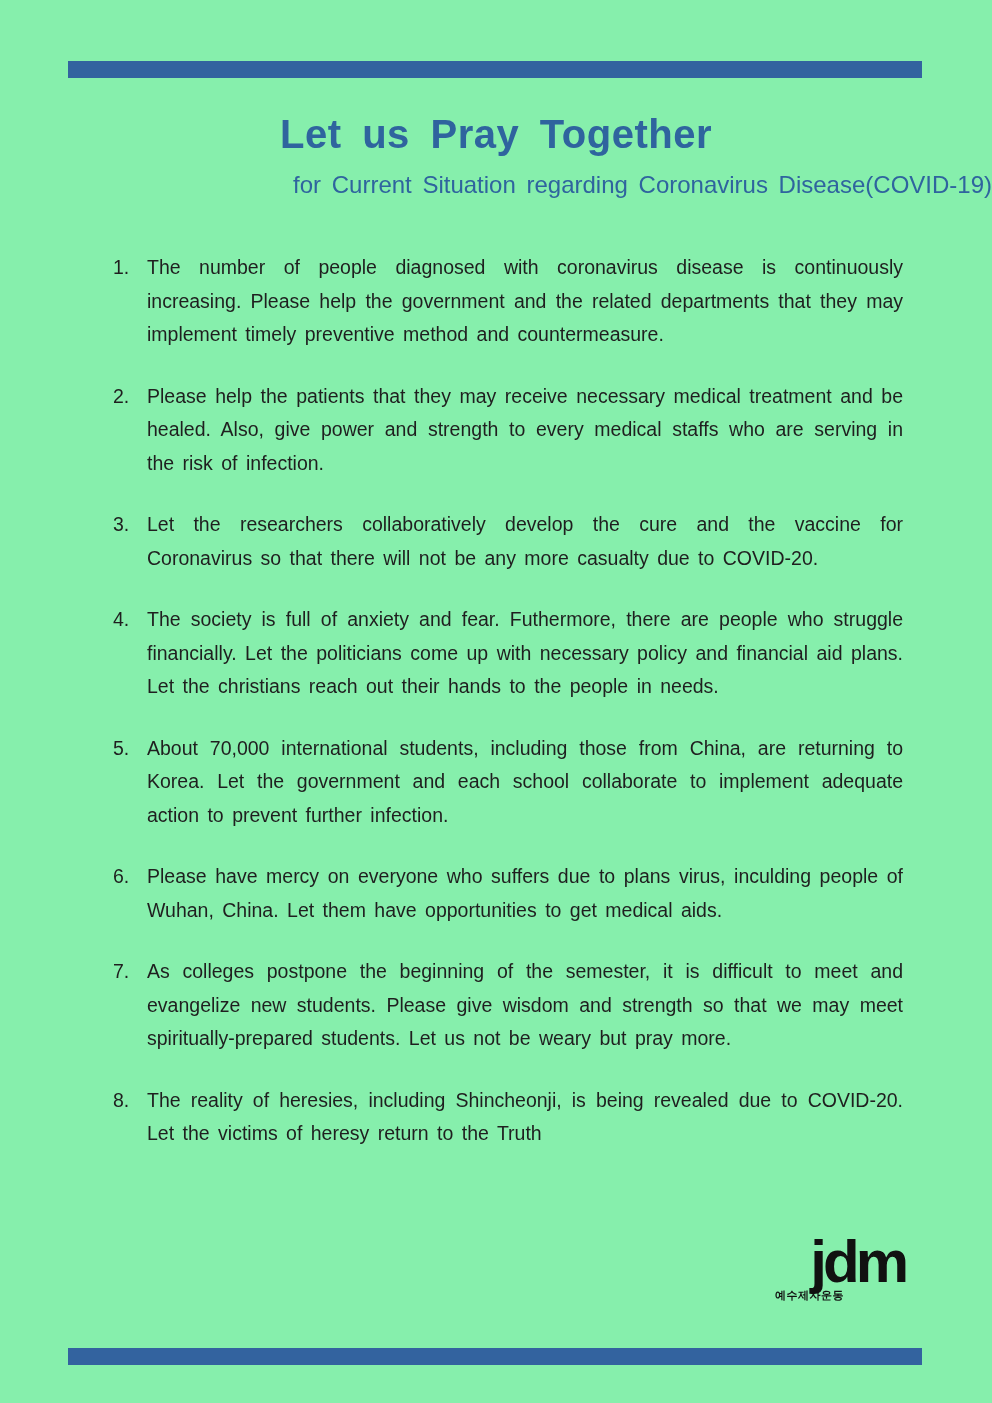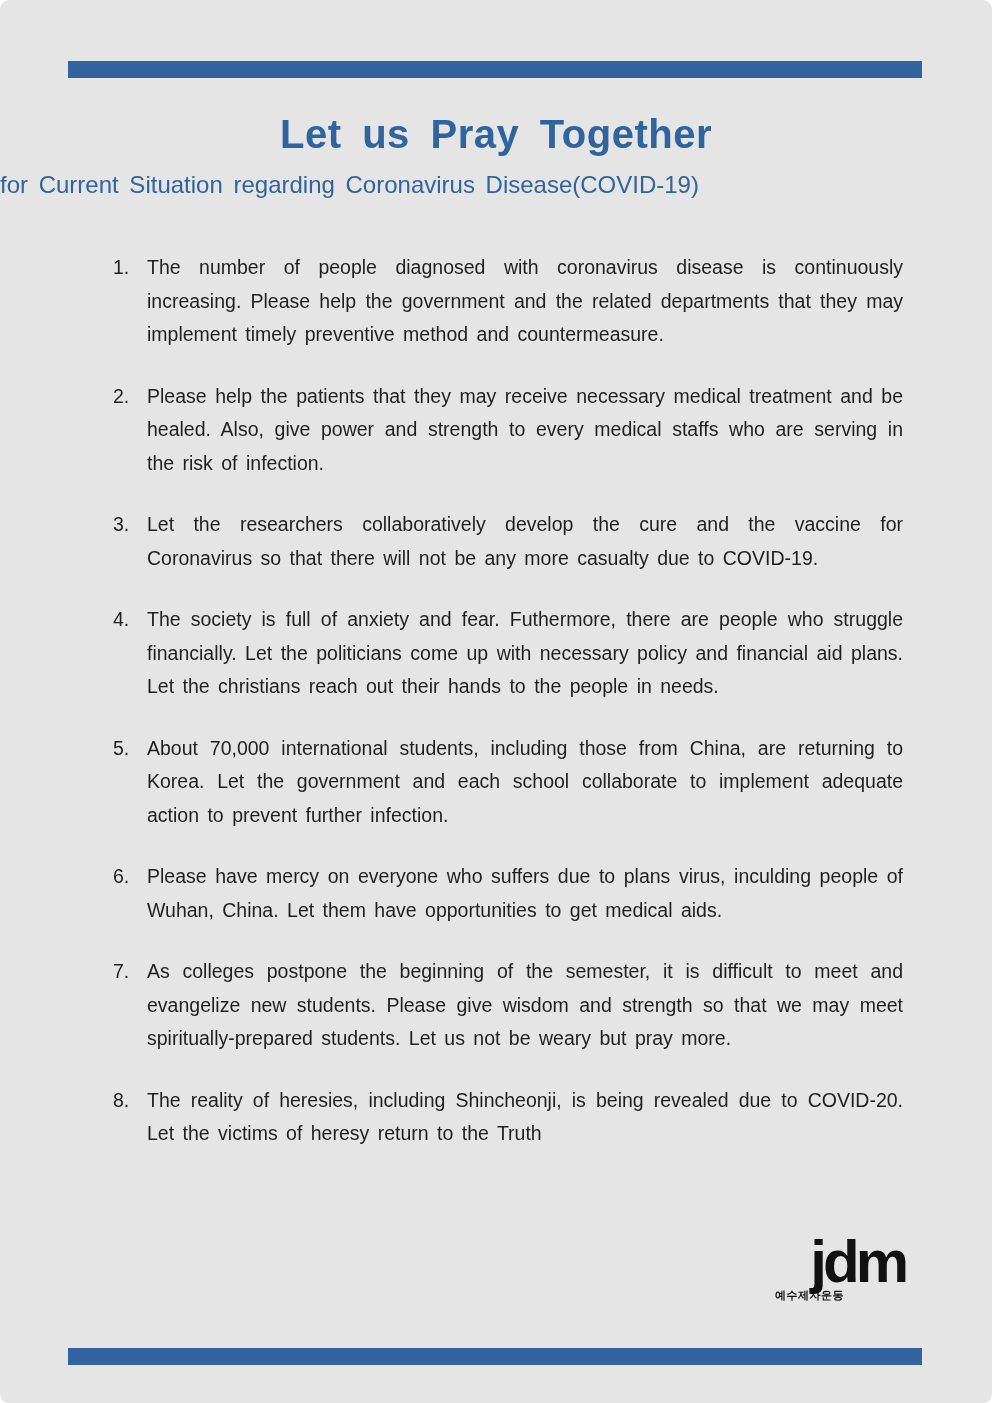--- a/index.html
+++ b/index.html
@@ -8,22 +8,21 @@
     font-family: "Liberation Sans", sans-serif;
     width: 992px;
     height: 1403px;
     position: relative;
     overflow: hidden;
   }
   .page {
     position: relative;
     width: 992px;
     height: 1403px;
-    background: #e5e5e5;
-    border-radius: 9px;
+    background: #86efac;
   }
   .rule-bar {
     position: absolute;
     left: 68px;
     width: 854px;
     height: 17px;
     background: #33639f;
   }
   .rule-bar.top { top: 61px; }
   .rule-bar.bottom { top: 1348px; }
@@ -37,21 +36,21 @@
     font-weight: 600;
     letter-spacing: 0.5px;
     word-spacing: 9px;
     color: #2f649e;
   }
   .doc-subtitle {
     position: absolute;
     top: 171px;
     left: 0;
     width: 992px;
-    text-align: left;
+    text-align: right;
     font-size: 24px;
     font-weight: 500;
     word-spacing: 4px;
     color: #2f649e;
   }
   .prayer-list {
     position: absolute;
     left: 113px;
     top: 251px;
     width: 790px;
@@ -129,21 +128,21 @@
       <span class="txt">The number of people diagnosed with coronavirus disease is continuously increasing. Please help the government and the related departments that they may implement timely preventive method and countermeasure.</span>
     </div>
 
     <div class="prayer-item">
       <span class="num">2.</span>
       <span class="txt">Please help the patients that they may receive necessary medical treatment and be healed. Also, give power and strength to every medical staffs who are serving in the risk of infection.</span>
     </div>
 
     <div class="prayer-item">
       <span class="num">3.</span>
-      <span class="txt">Let the researchers collaboratively develop the cure and the vaccine for Coronavirus so that there will not be any more casualty due to COVID-19.</span>
+      <span class="txt">Let the researchers collaboratively develop the cure and the vaccine for Coronavirus so that there will not be any more casualty due to COVID-20.</span>
     </div>
 
     <div class="prayer-item">
       <span class="num">4.</span>
       <span class="txt">The society is full of anxiety and fear. Futhermore, there are people who struggle financially. Let the politicians come up with necessary policy and financial aid plans. Let the christians reach out their hands to the people in needs.</span>
     </div>
 
     <div class="prayer-item">
       <span class="num">5.</span>
       <span class="txt">About 70,000 international students, including those from China, are returning to Korea. Let the government and each school collaborate to implement adequate action to prevent further infection.</span>

